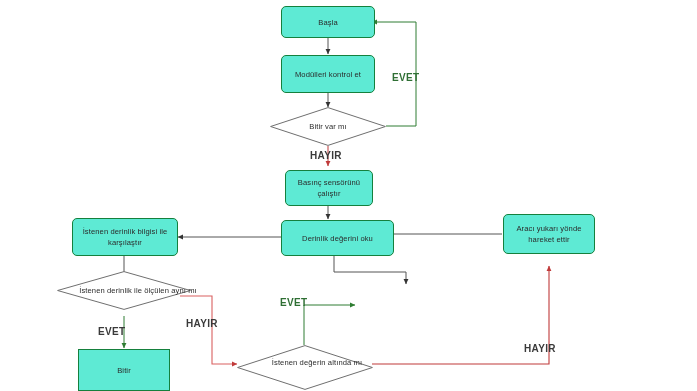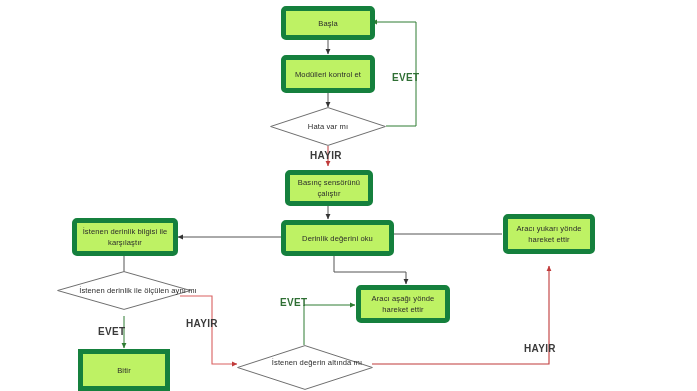--- a/index.html
+++ b/index.html
@@ -30,23 +30,23 @@
     display: flex;
     align-items: center;
     justify-content: center;
     text-align: center;
     color: #2b2b2b;
     font-size: 7.6px;
     line-height: 1.45;
     letter-spacing: .1px;
   }
   .node.box {
-    border: 5px solid #15803d;
+    border: 1px solid #15803d;
     border-radius: 5px;
-    background: #bef264;
+    background: #5eead4;
     padding: 12px 4px;
   }
   .node.box.sharp {
     border-radius: 0;
   }
   .diamond-wrap {
     position: absolute;
   }
   .diamond-wrap svg {
     position: absolute;
@@ -129,21 +129,21 @@
   </div>
 
   <div class="node box" style="left:281px; top:55px; width:94px; height:38px;">
     <span>Modülleri kontrol et</span>
   </div>
 
   <div class="diamond-wrap" style="left:270px; top:107px; width:116px; height:39px;">
     <svg width="116" height="39" viewBox="0 0 116 39" xmlns="http://www.w3.org/2000/svg">
       <polygon points="58,0.6 115.4,19.5 58,38.4 0.6,19.5" fill="#ffffff" stroke="#6f6f6f" stroke-width="1"></polygon>
     </svg>
-    <div class="diamond-label">Hata var mı</div>
+    <div class="diamond-label">Bitir var mı</div>
   </div>
 
   <div class="node box" style="left:285px; top:170px; width:88px; height:36px;">
     <span>Basınç sensörünü çalıştır</span>
   </div>
 
   <div class="node box" style="left:281px; top:220px; width:113px; height:36px;">
     <span>Derinlik değerini oku</span>
   </div>
 
@@ -159,23 +159,20 @@
     <svg width="134" height="39" viewBox="0 0 134 39" xmlns="http://www.w3.org/2000/svg">
       <polygon points="67,0.6 133.4,19.5 67,38.4 0.6,19.5" fill="#ffffff" stroke="#6f6f6f" stroke-width="1"></polygon>
     </svg>
     <div class="diamond-label" style="padding:0 14px;">İstenen derinlik ile ölçülen aynı mı</div>
   </div>
 
   <div class="node box sharp" style="left:78px; top:349px; width:92px; height:42px;">
     <span>Bitir</span>
   </div>
 
-  <div class="node box" style="left:356px; top:285px; width:94px; height:38px;">
-    <span>Aracı aşağı yönde hareket ettir</span>
-  </div>
 
   <div class="diamond-wrap" style="left:237px; top:345px; width:136px; height:46px;">
     <svg width="136" height="46" viewBox="0 0 136 46" xmlns="http://www.w3.org/2000/svg">
       <polygon points="68,0.6 135.4,22.5 68,44.4 0.6,22.5" fill="#ffffff" stroke="#6f6f6f" stroke-width="1"></polygon>
     </svg>
     <div class="diamond-label" style="padding:0 12px; align-items:flex-start; padding-top:12px;">İstenen değerin altında mı</div>
   </div>
 
   <div class="edge-label lbl-green" style="left:392px; top:72px;">EVET</div>
 

